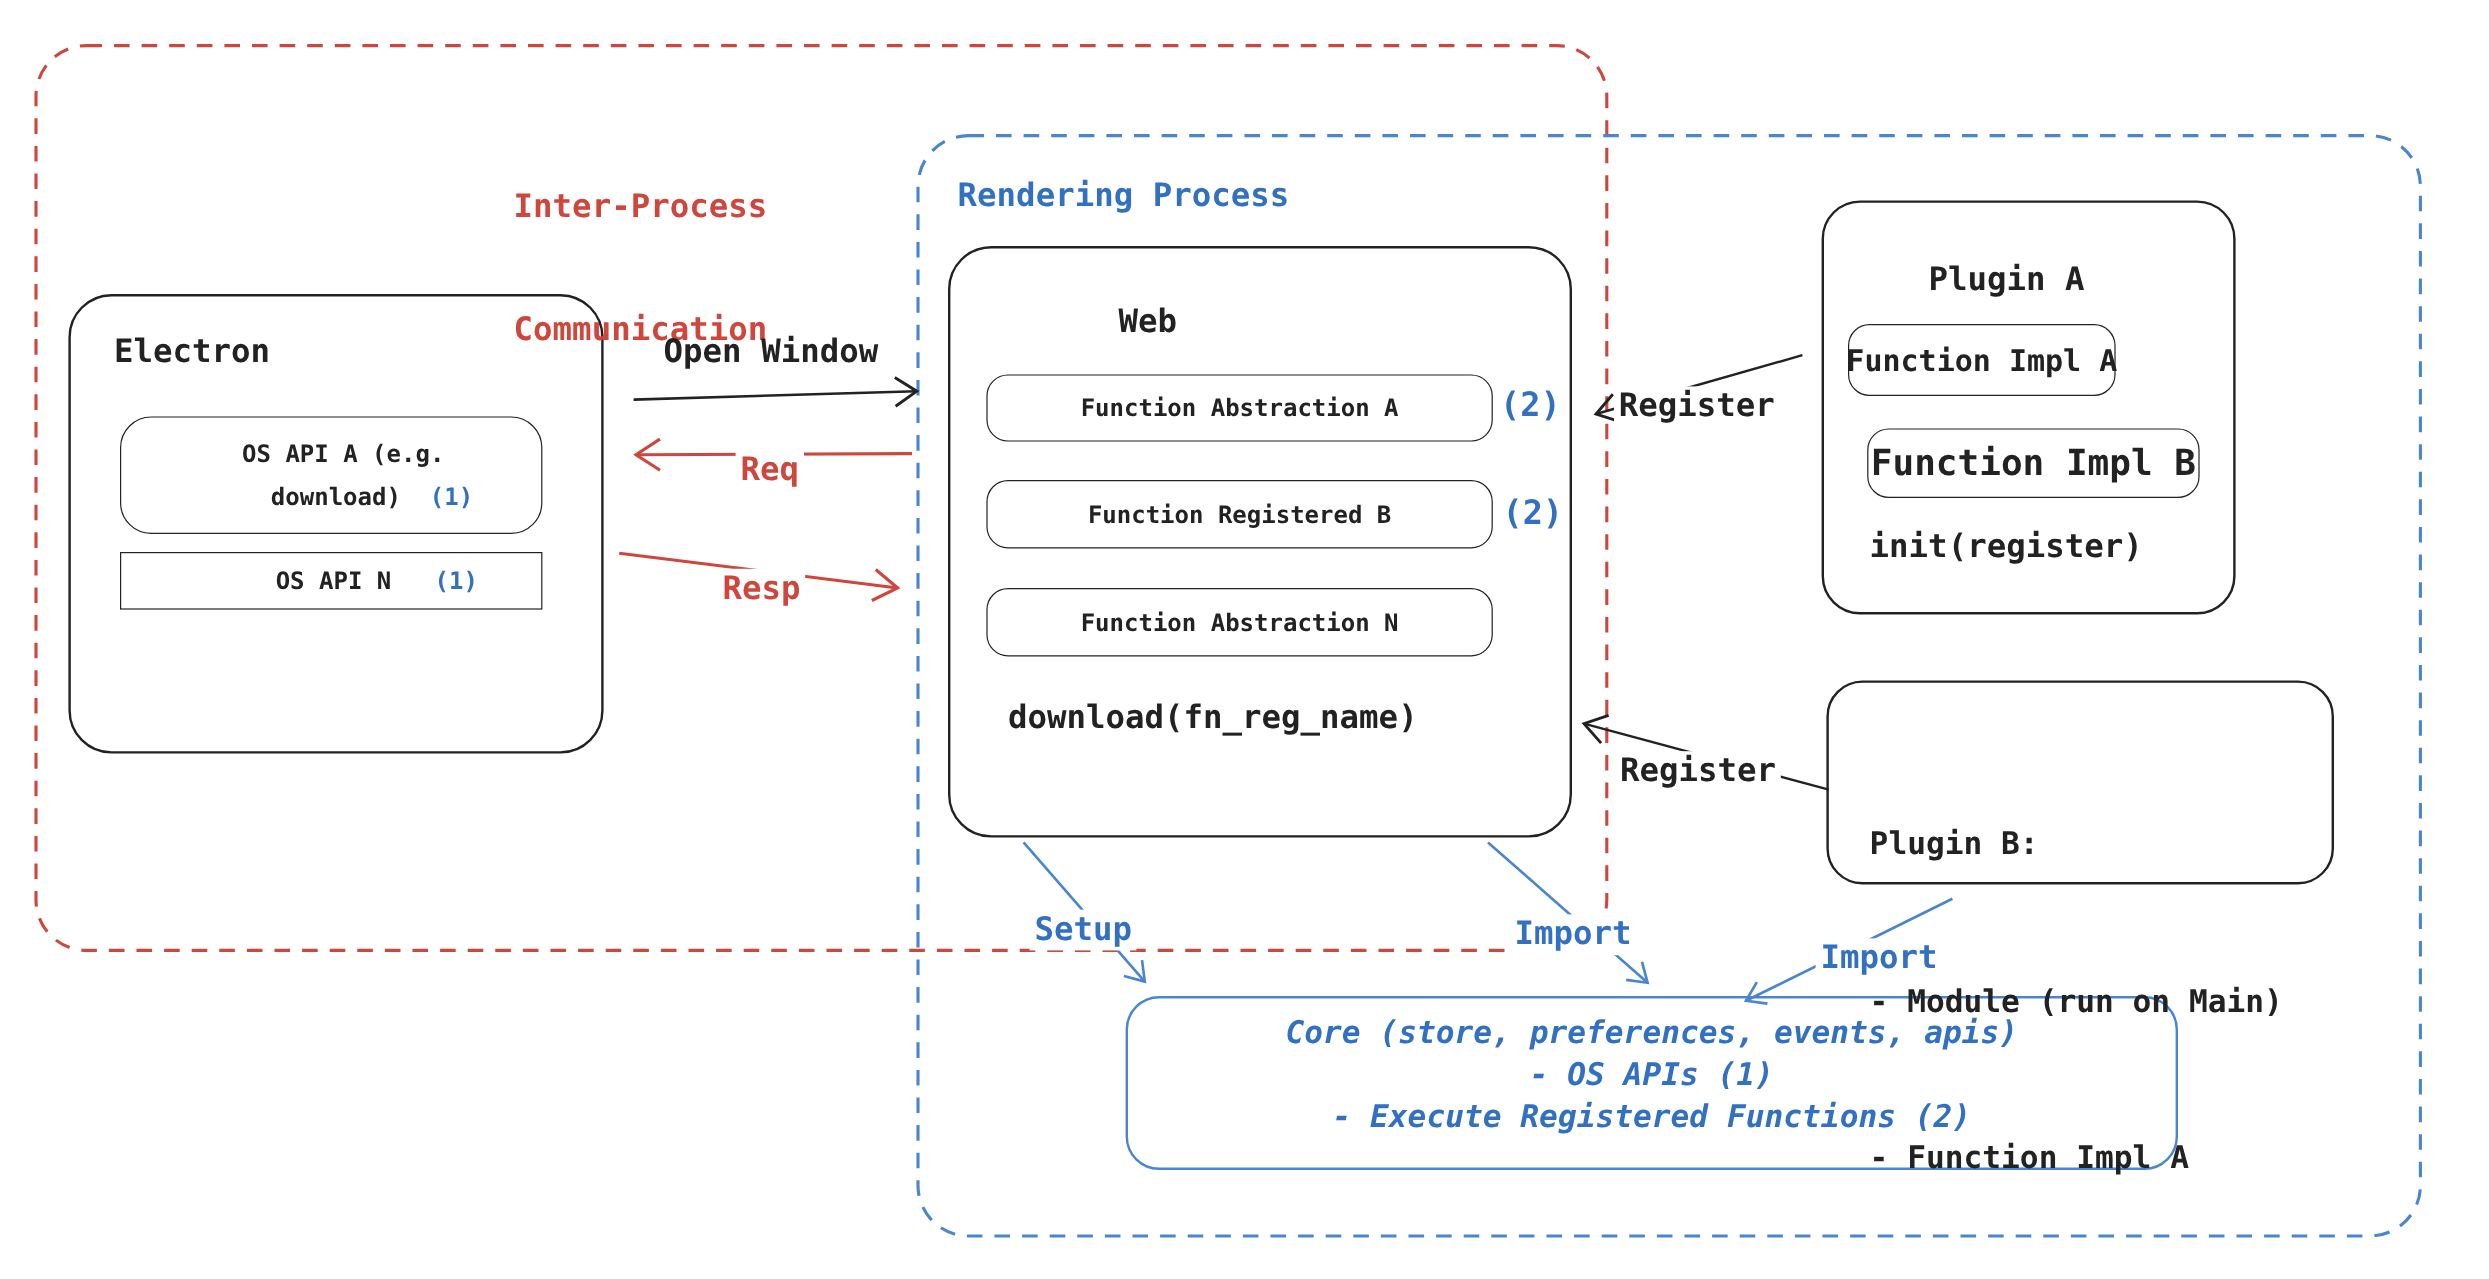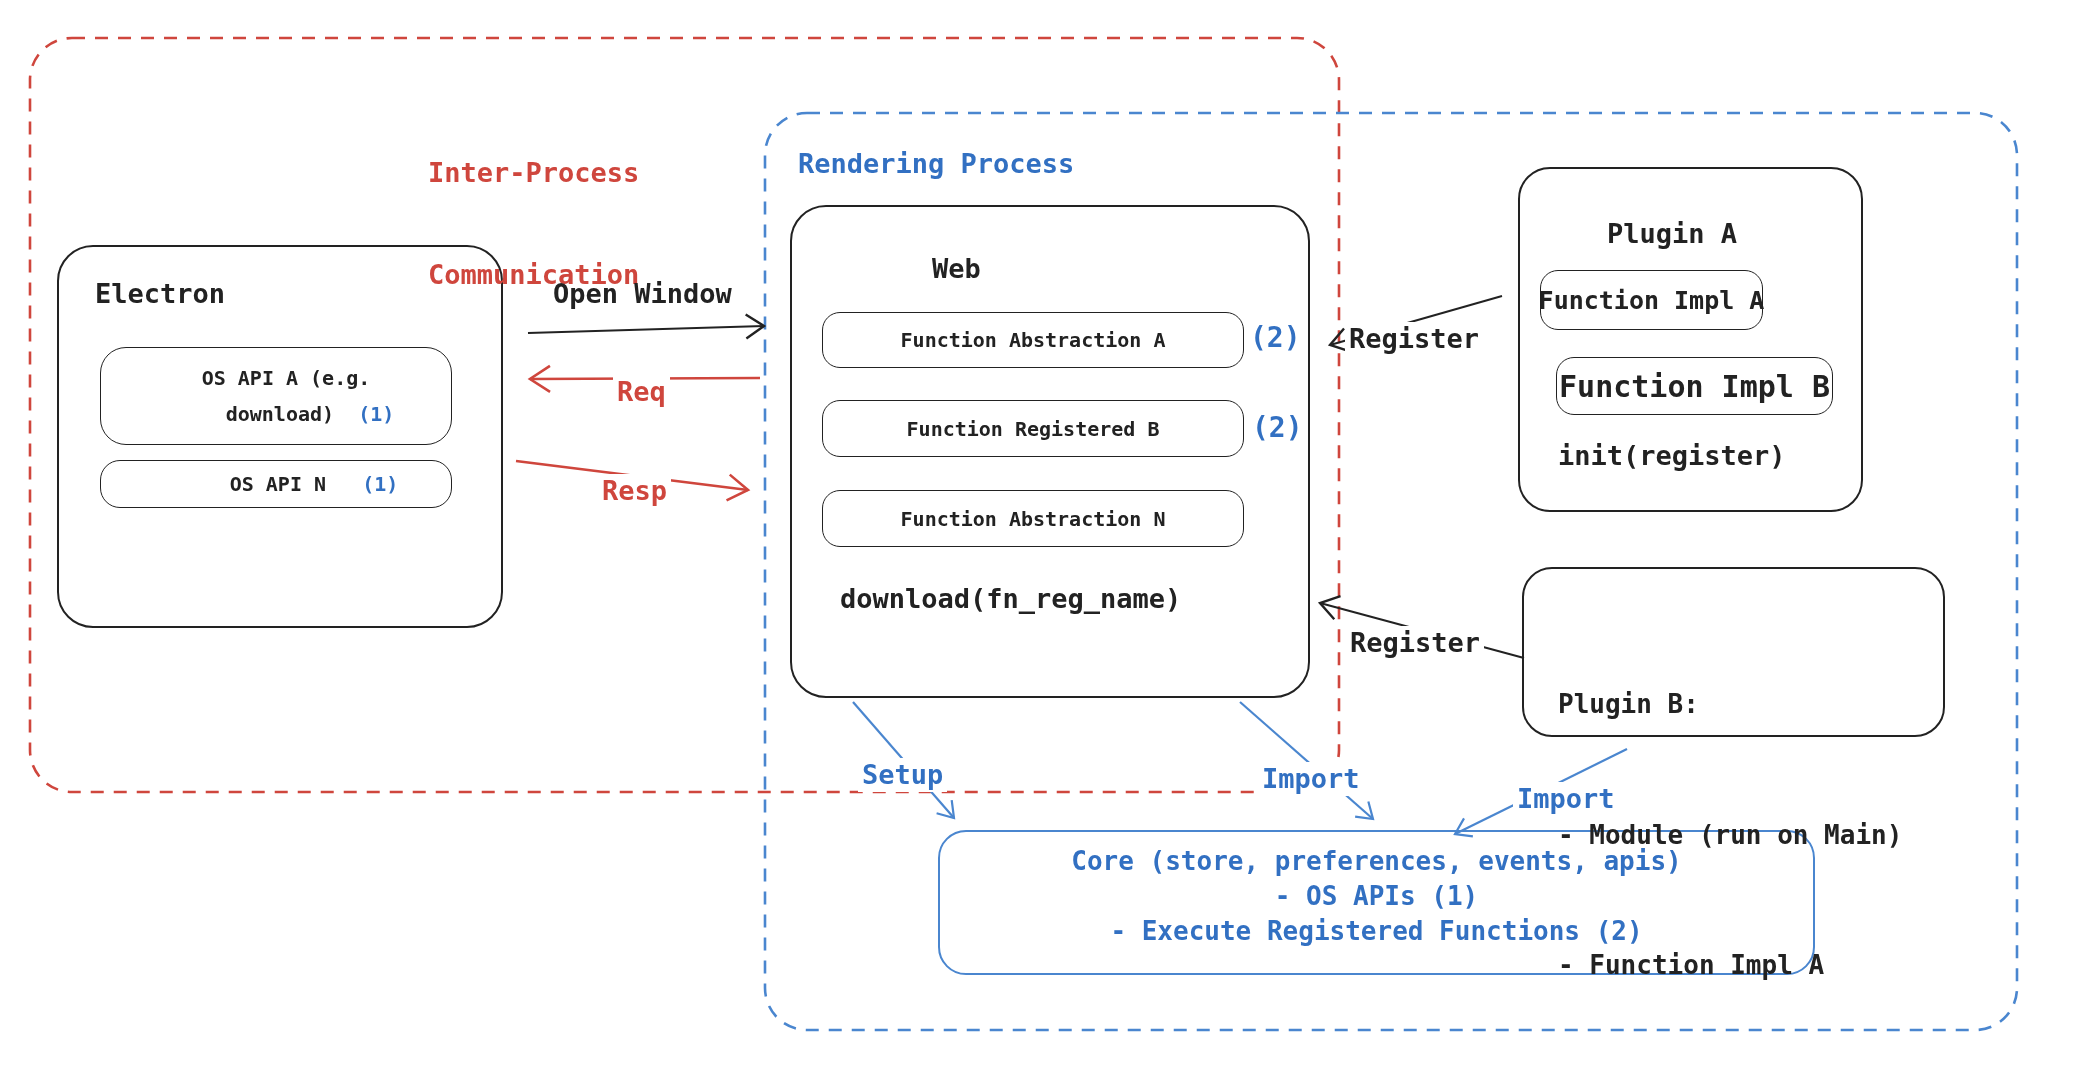--- a/index.html
+++ b/index.html
@@ -98,21 +98,21 @@
     <span class="textline">Communication</span>
   </div>
   <div class="lbl blue" style="left:798px; top:147px;">Rendering Process</div>
 
   <div class="box" style="left:57px; top:245px; width:446px; height:383px;">
     <div class="lbl" style="left:36px; top:30px;">Electron</div>
     <div class="box inner" style="left:41px; top:100px; width:352px; height:98px; border-radius:26px; flex-direction:column; line-height:36px;padding-left:20px;">
       <span>OS API A (e.g.</span>
       <span class="shift-a"><span>download)</span>&nbsp;&nbsp;<span class="badge">(1)</span></span>
     </div>
-    <div class="box inner" style="left:41px; top:213px; width:352px; height:48px; border-radius:20px;">
+    <div class="box inner" style="left:41px; top:213px; width:352px; height:48px; border-radius:0;">
       <span style="transform:translateX(38px);"><span>OS API N</span>&nbsp;&nbsp;&nbsp;<span class="badge">(1)</span></span>
     </div>
   </div>
 
   <div class="box" style="left:790px; top:205px; width:520px; height:493px;">
     <div class="lbl" style="left:140px; top:45px;">Web</div>
     <div class="box inner" style="left:30px; top:105px; width:422px; height:56px;">Function Abstraction A</div>
     <div class="box inner" style="left:30px; top:193px; width:422px; height:57px;">Function Registered B</div>
     <div class="box inner" style="left:30px; top:283px; width:422px; height:57px;">Function Abstraction N</div>
     <div class="lbl" style="left:48px; top:375px;">download(fn_reg_name)</div>
@@ -127,21 +127,21 @@
     <div class="lbl" style="left:38px; top:270px;">init(register)</div>
   </div>
 
   <div class="box" style="left:1522px; top:567px; width:423px; height:170px; border-radius:30px;"></div>
   <div class="pb-text" style="left:1558px; top:596px;">
     <span class="textline">Plugin B:</span>
     <span class="textline">- Module (run on Main)</span>
     <span class="textline">- Function Impl A</span>
   </div>
 
-  <div class="core-box" style="left:938px; top:830px; width:877px; height:145px;">
+  <div class="core-box" style="left:938px; top:830px; width:877px; height:145px;font-style:italic;">
     <span class="textline">Core (store, preferences, events, apis)</span>
     <span class="textline">- OS APIs (1)</span>
     <span class="textline">- Execute Registered Functions (2)</span>
   </div>
 
   <svg id="svg-arrows" class="layer">
     <defs>
       <marker id="ah-ink" markerUnits="userSpaceOnUse" markerWidth="44" markerHeight="34" viewBox="-22 -17 44 34" refX="0" refY="0" orient="auto">
         <path d="M-18,-12 L0,0 L-18,12" fill="none" style="stroke:#222222; stroke-width:2.4;"></path>
       </marker>

